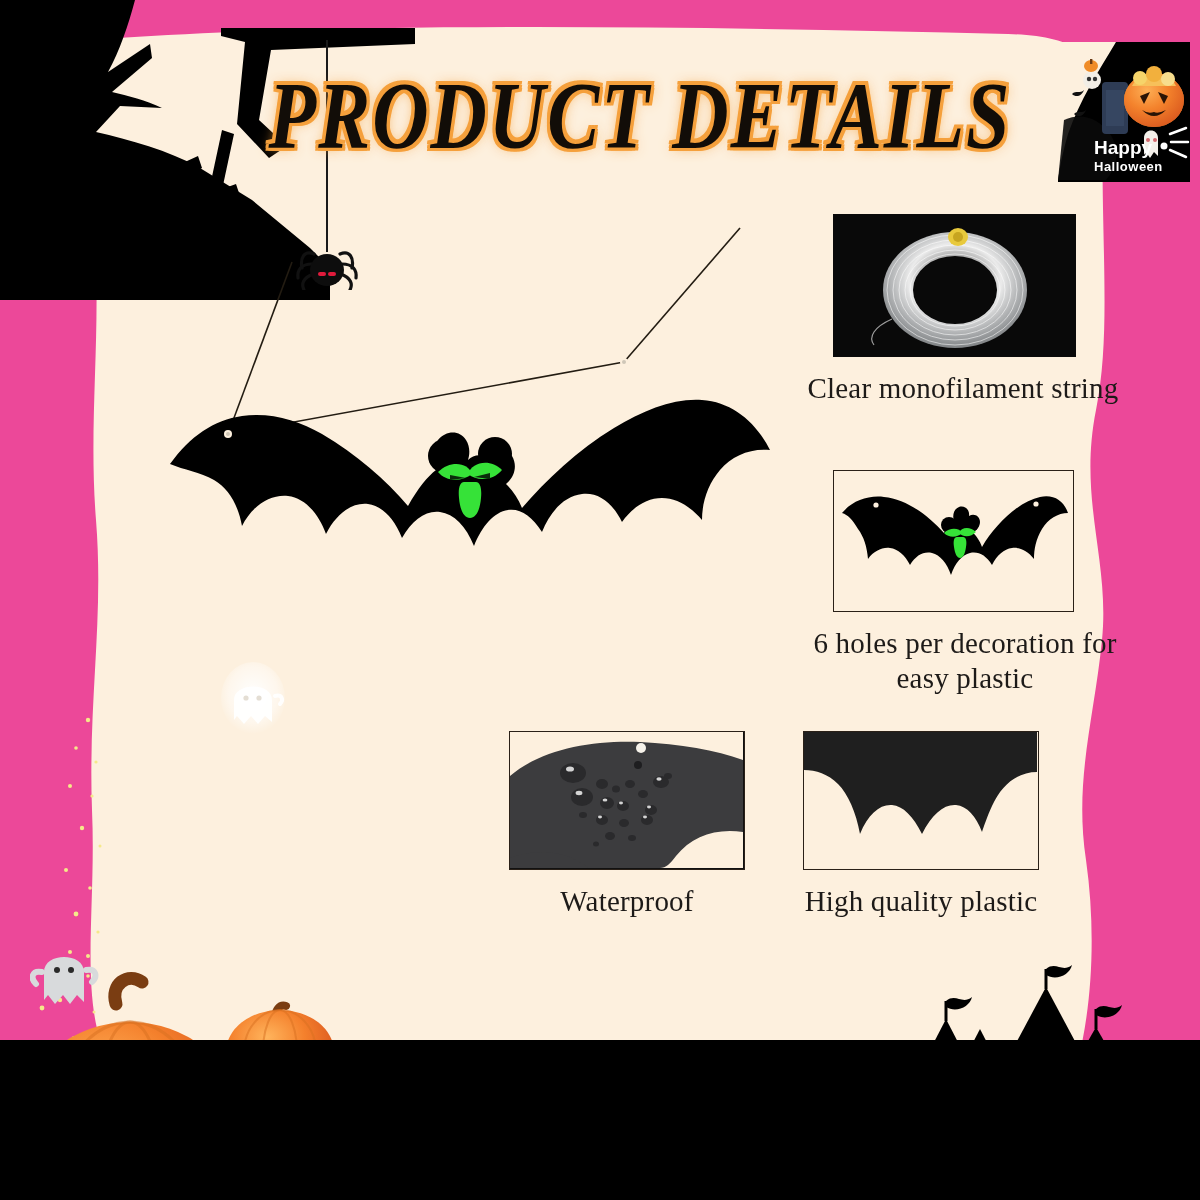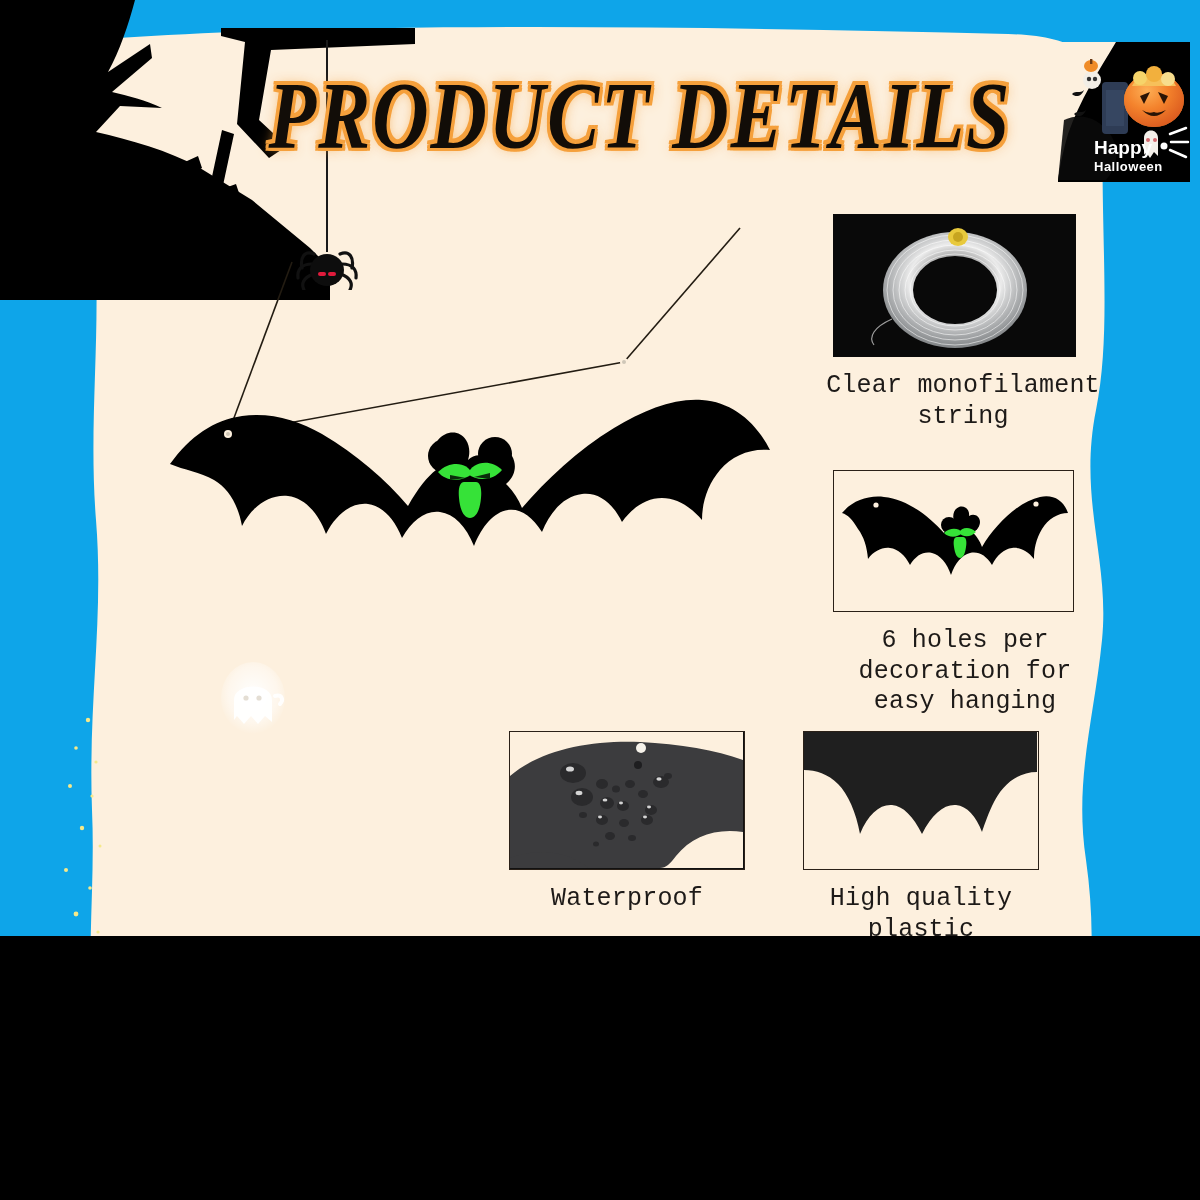--- a/index.html
+++ b/index.html
@@ -1,17 +1,17 @@
 <!DOCTYPE html>
 <html><head>
 <meta charset="utf-8">
 <style>
   html,body{margin:0;padding:0;background:#000;}
   body{width:1200px;height:1200px;overflow:hidden;font-family:"Liberation Sans",sans-serif;}
-  #stage{position:relative;width:1200px;height:936px;background:#0ea5e9;overflow:hidden;}
+  #stage{position:relative;width:1200px;height:1040px;background:#ec4899;overflow:hidden;}
 
   
   #panel{position:absolute;left:0;top:0;width:1200px;height:1200px;}
 
   
   #title-wrap{position:absolute;left:210px;top:68px;width:860px;height:96px;
               display:flex;align-items:center;justify-content:center;}
   #title{
     font-family:"Liberation Serif",serif;
     font-style:italic;font-weight:700;
@@ -21,22 +21,22 @@
     transform:scaleY(1.22);
     text-shadow:
       -3px 0 0 #F5A03C, 3px 0 0 #F5A03C, 0 -3px 0 #F5A03C, 0 3px 0 #F5A03C,
       -3px -3px 0 #F5A03C, 3px -3px 0 #F5A03C, -3px 3px 0 #F5A03C, 3px 3px 0 #F5A03C,
       0 0 12px rgba(245,160,60,.85);
   }
 
   
   .card{position:absolute;}
   .thumb{box-sizing:border-box;border:1.5px solid #2a2017;overflow:hidden;position:relative;background:#fdf1df;}
-  .cap{margin-top:14px;text-align:center;color:#1d1a18;font-size:25px;line-height:1.22;
-       font-family:Liberation Mono, monospace;letter-spacing:.2px;}
+  .cap{margin-top:14px;text-align:center;color:#1d1a18;font-size:29px;line-height:1.22;
+       font-family:Liberation Serif, serif;letter-spacing:.2px;}
 
   #card-string{left:833px;top:214px;width:310px;}
   #card-string .thumb{width:243px;height:143px;background:#0a0a0a;border-color:#0a0a0a;margin-left:0;}
   #card-string .cap{width:330px;margin-left:-35px;}
 
   #card-holes{left:833px;top:470px;width:310px;}
   #card-holes .thumb{width:241px;height:142px;}
   #card-holes .cap{width:320px;margin-left:-28px;}
 
   #card-glow{left:150px;top:731px;width:240px;}
@@ -267,21 +267,21 @@
         <path d="M110,62 C116,56 126,57 128,62 C123,67 115,67 110,62 Z" fill="#36E238"></path>
         <path d="M142,61 C136,55 127,56 125,62 C130,67 137,66 142,61 Z" fill="#36E238"></path>
         <path d="M123,66 C120,66 119,70 120,76 C121,83 123,87 126,87
                  C129,87 131,83 132,76 C133,70 132,66 129,66 Z" fill="#36E238"></path>
         <circle cx="42" cy="34" r="2.6" fill="#FDF0DE"></circle>
         <circle cx="202" cy="33" r="2.6" fill="#FDF0DE"></circle>
       </svg>
     </div>
     <div class="cap">
       <div>6 holes per decoration for</div>
-      <div>easy hanging</div>
+      <div>easy plastic</div>
     </div>
   </div>
 
 
   <div class="card" id="card-water">
     <div class="thumb">
       <svg width="233" height="136" viewBox="0 0 233 136">
         <rect width="233" height="136" fill="#FDF0DE"></rect>
         <path fill="#3c3c3e" d="M0,44 C30,18 80,8 130,10 C170,12 206,18 233,28
           L233,100 C206,96 182,104 166,124 C160,132 156,136 150,136

